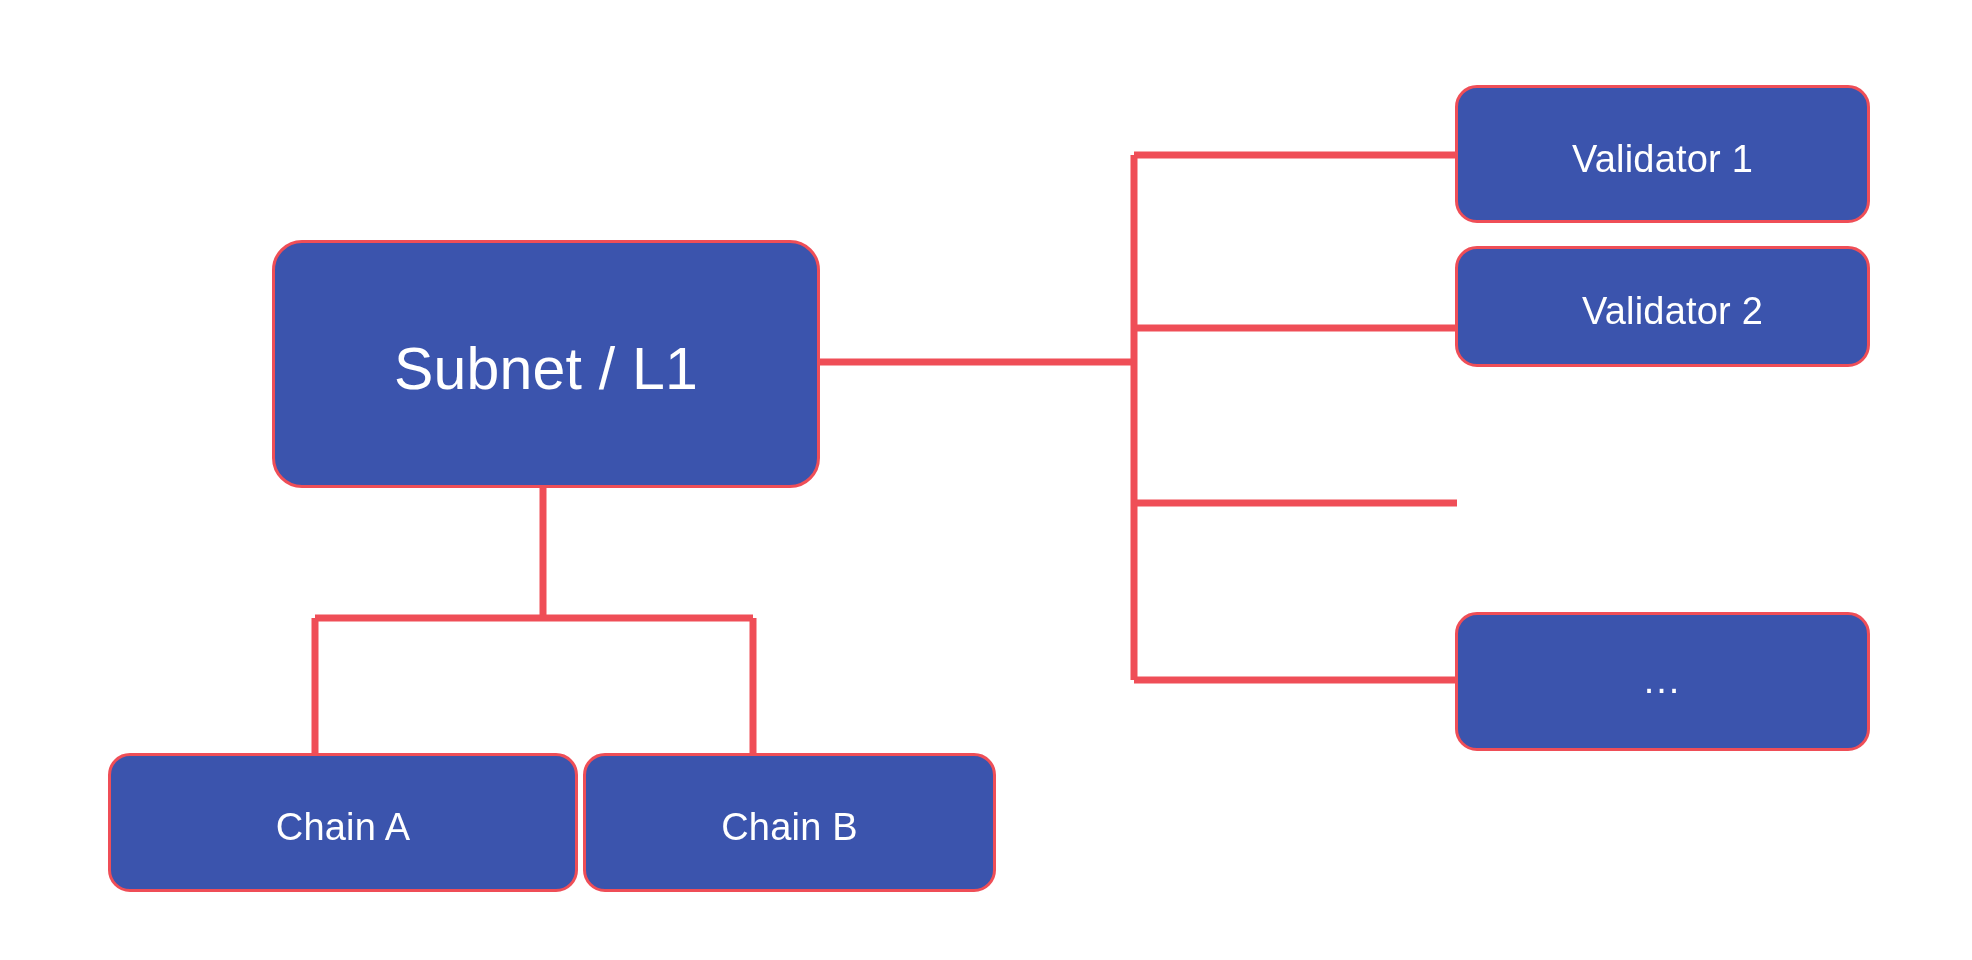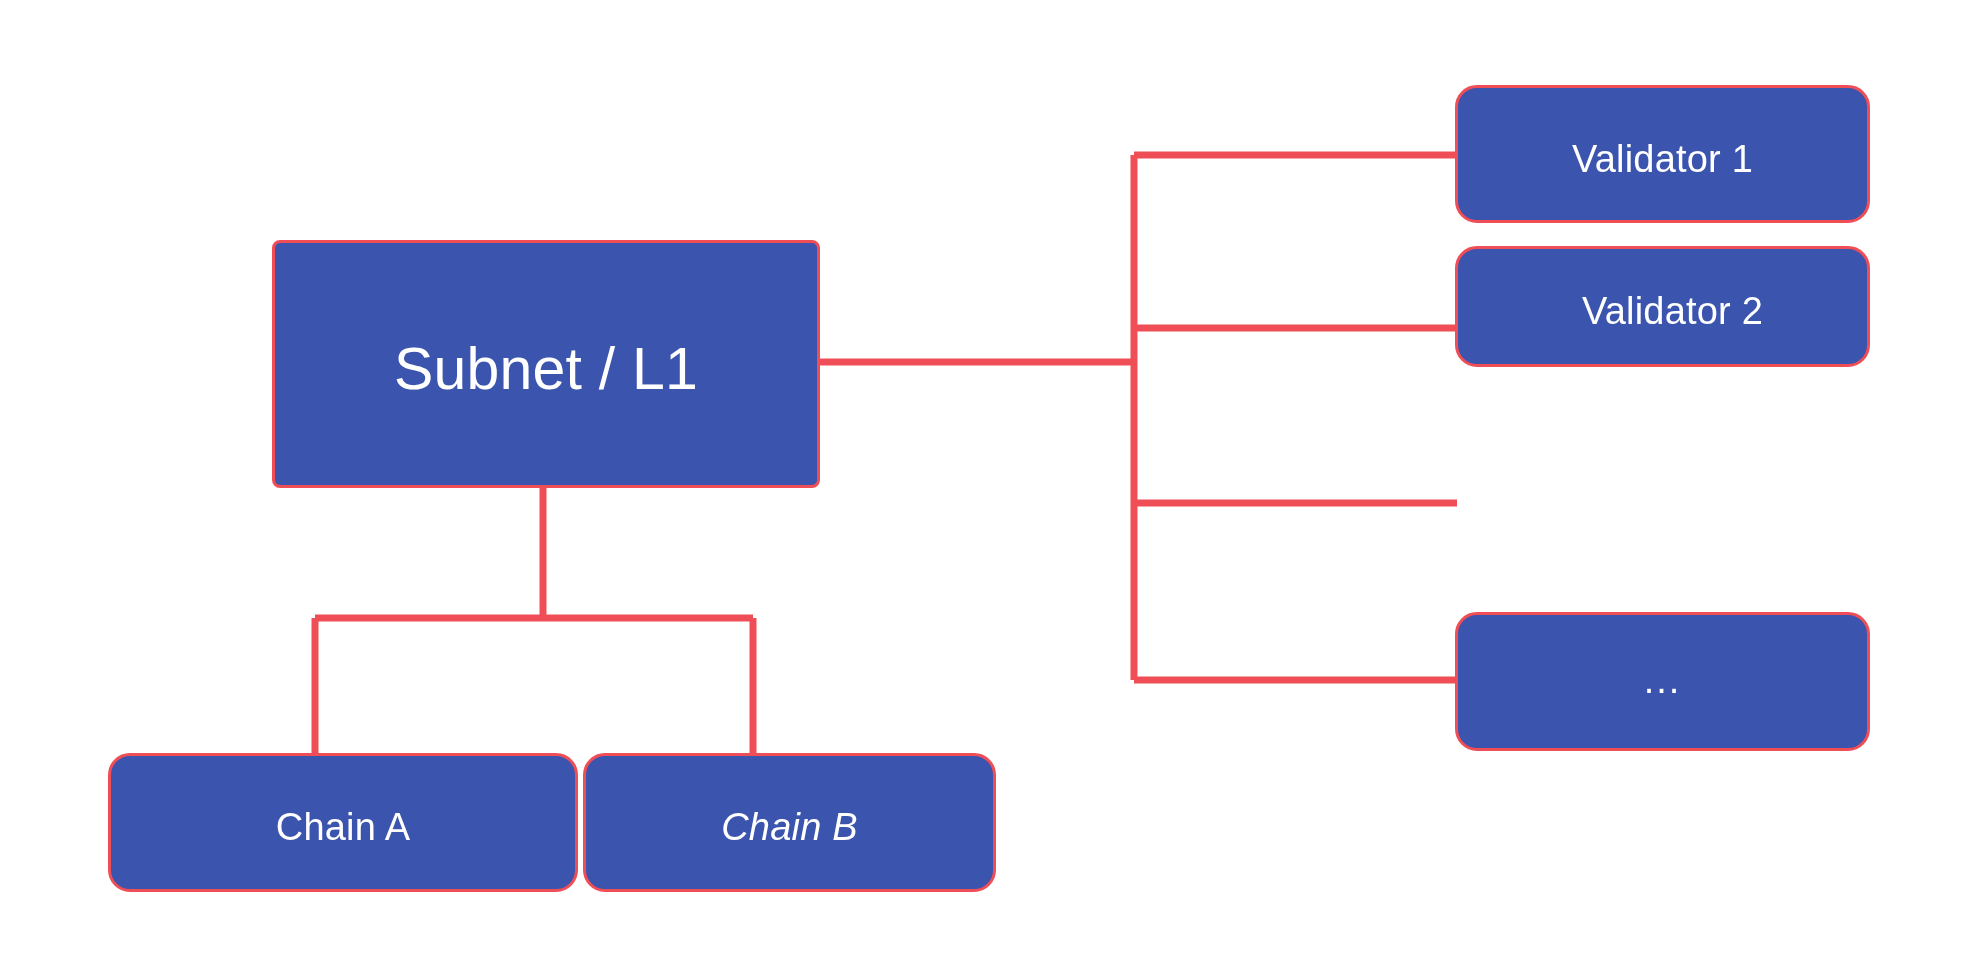--- a/index.html
+++ b/index.html
@@ -42,37 +42,36 @@
     white-space: nowrap;
     margin-top: 11px;
   }
 
   
   #node-subnet {
     left: 272px;
     top: 240px;
     width: 548px;
     height: 248px;
-    border-radius: 8px;
+    border-radius: 30px;
   }
   #node-subnet .node-label { font-size: 59px; }
 
   
   #node-chain-a {
     left: 108px;
     top: 753px;
     width: 470px;
     height: 139px;
   }
   #node-chain-b {
     left: 583px;
     top: 753px;
     width: 413px;
     height: 139px;
-    font-style: italic;
   }
   #node-chain-a .node-label,
   #node-chain-b .node-label { font-size: 38px; }
 
   
   #node-validator-1 {
     left: 1455px;
     top: 85px;
     width: 415px;
     height: 138px;

